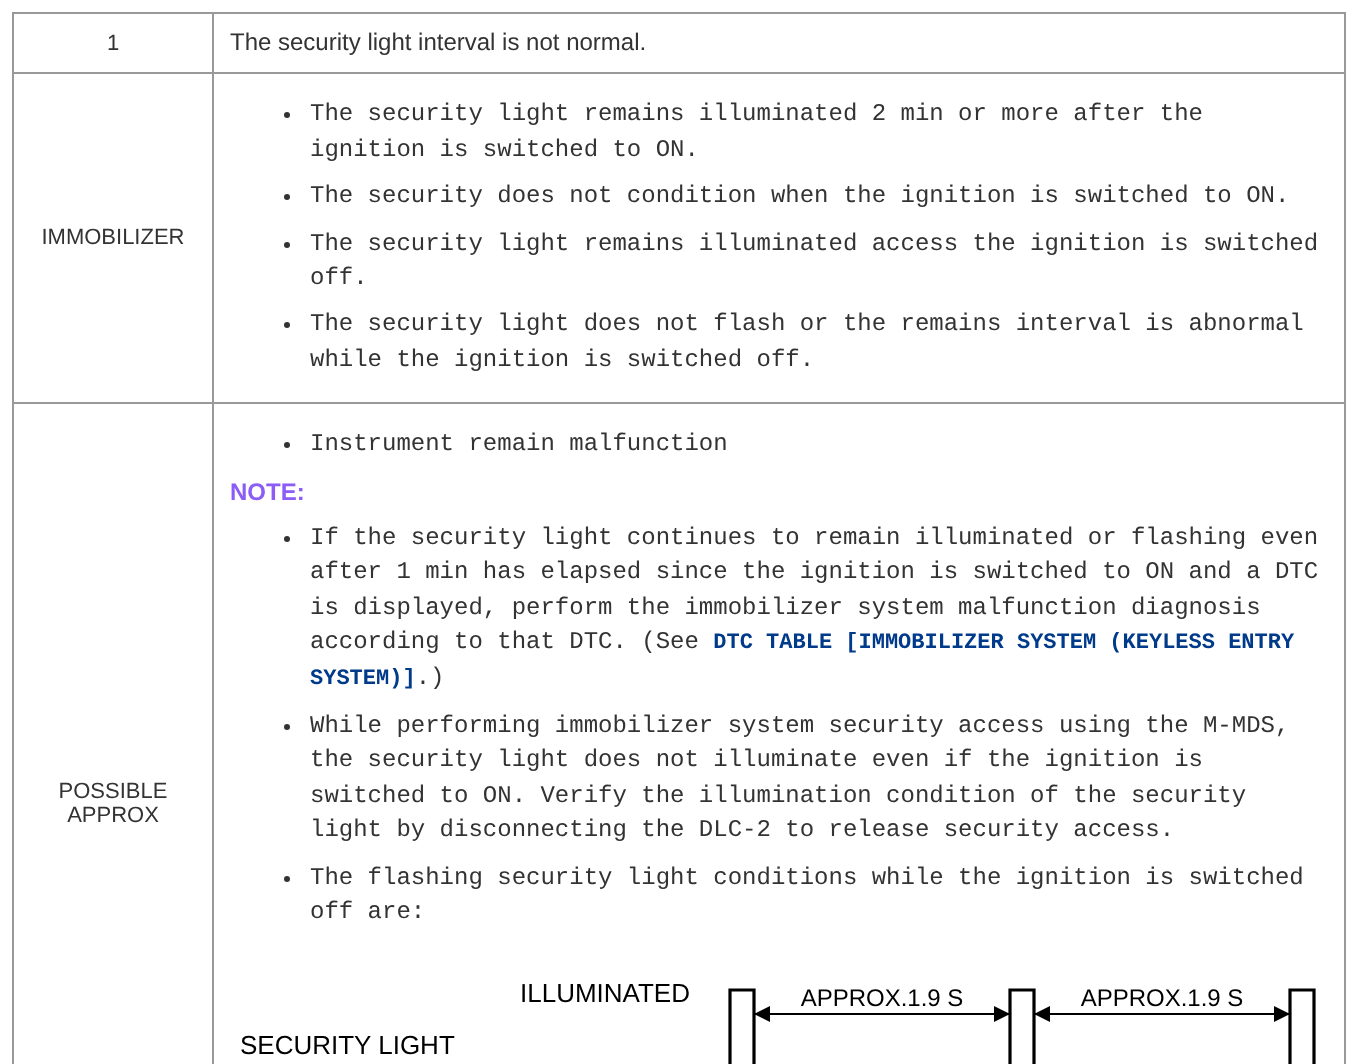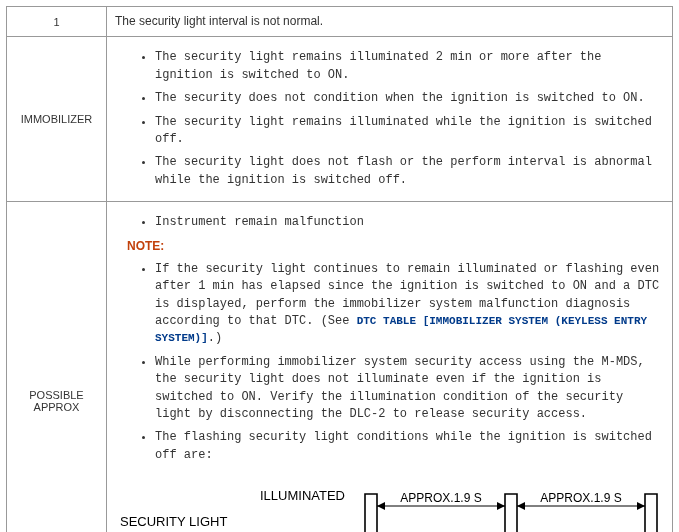--- a/index.html
+++ b/index.html
@@ -29,24 +29,24 @@
     width: 100px;
   }
   td.lbl.num { width: 100px; }
   td.content { font-size: 12px; line-height: 1.45; }
   ul.bullets {
     margin: 4px 0 4px 0;
     padding-left: 40px;
   }
   ul.bullets li { margin: 6px 0; font-family: Liberation Mono, monospace; }
   .note-label {
-    color: #c2410c;
+    color: #8b5cf6;
     font-weight: bold;
     font-size: 12px;
-    margin: 6px 0 2px 12px;
+    margin: 6px 0 2px 0;
   }
   .seelink {
     color: #003a8a;
     font-weight: bold;
     font-size: 11px;
   }
   .timing-wrap {
     margin-top: 20px;
     font-family: Arial, Helvetica, sans-serif;
     font-size: 13px;
@@ -66,22 +66,22 @@
       <tr>
     <td class="lbl num">1</td>
     <td class="content">The security light interval is not normal.</td>
   </tr>
   <tr>
     <td class="lbl">IMMOBILIZER</td>
     <td class="content">
       <ul class="bullets">
         <li>The security light remains illuminated 2 min or more after the ignition is switched to ON.</li>
         <li>The security does not condition when the ignition is switched to ON.</li>
-        <li>The security light remains illuminated while the ignition is switched off.</li>
-        <li>The security light does not flash or the perform interval is abnormal while the ignition is switched off.</li>
+        <li>The security light remains illuminated access the ignition is switched off.</li>
+        <li>The security light does not flash or the remains interval is abnormal while the ignition is switched off.</li>
       </ul>
     </td>
   </tr>
   <tr>
     <td class="lbl">POSSIBLE APPROX</td>
     <td class="content">
       <ul class="bullets">
         <li>Instrument remain malfunction</li>
       </ul>
       <div class="note-label">NOTE:</div>

